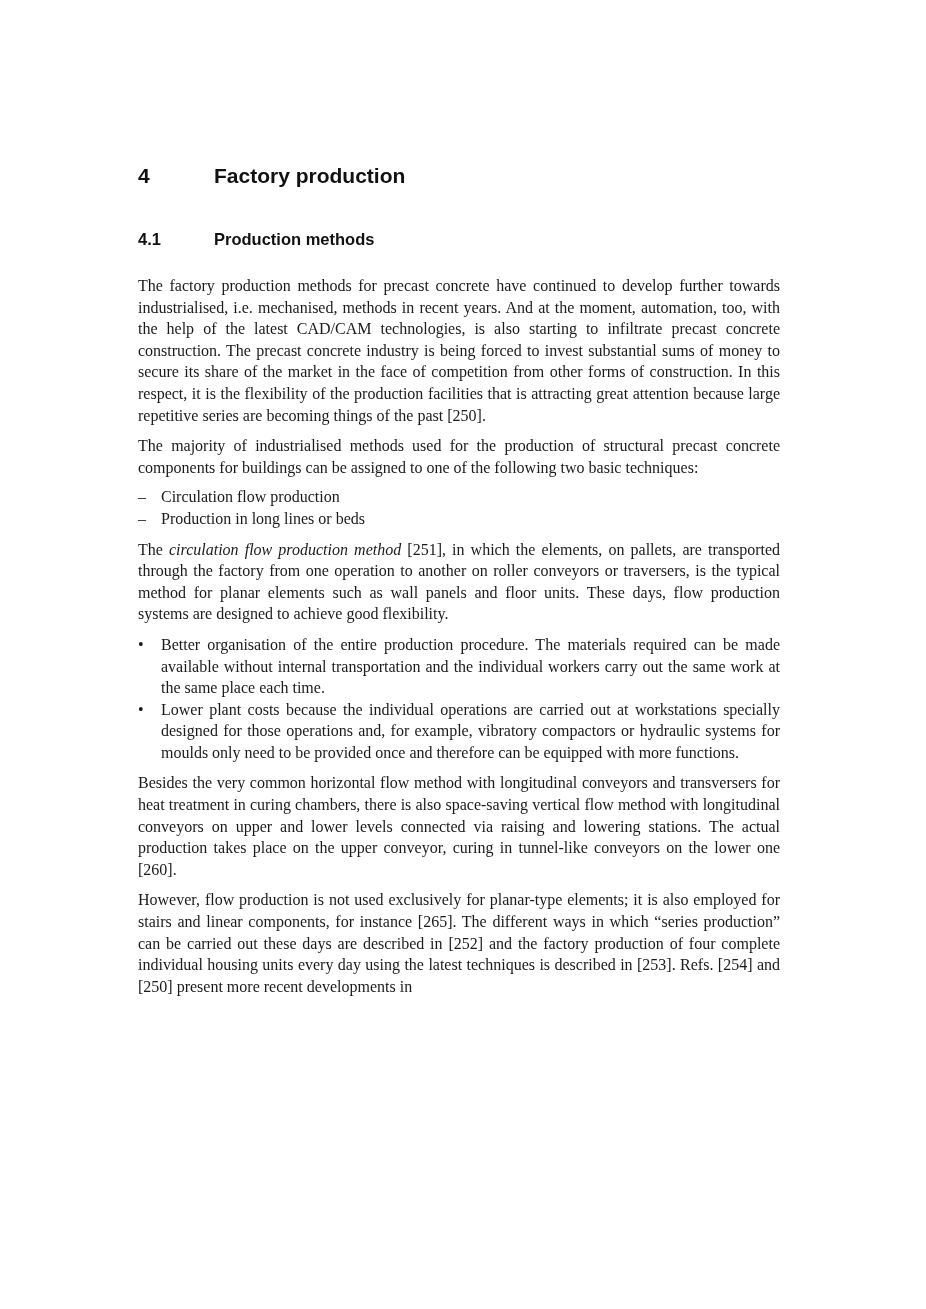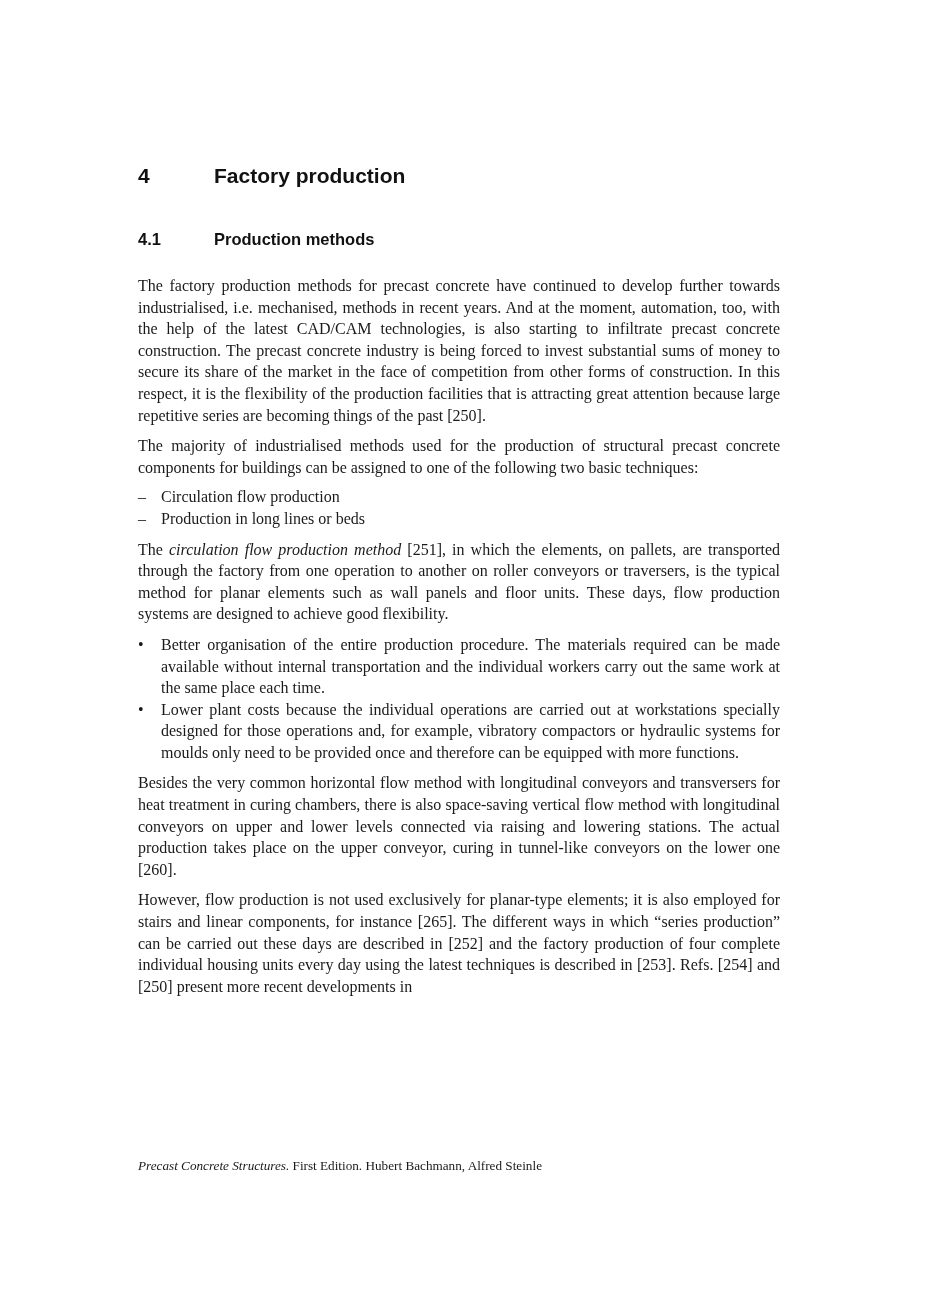--- a/index.html
+++ b/index.html
@@ -61,16 +61,15 @@
         <span class="mk">•</span>
         <span>Lower plant costs because the individual operations are carried out at workstations specially designed for those operations and, for example, vibratory compactors or hydraulic systems for moulds only need to be provided once and therefore can be equipped with more functions.</span>
       </li>
     </ul>
 
     <p>Besides the very common horizontal flow method with longitudinal conveyors and transversers for heat treatment in curing chambers, there is also space-saving vertical flow method with longitudinal conveyors on upper and lower levels connected via raising and lowering stations. The actual production takes place on the upper conveyor, curing in tunnel-like conveyors on the lower one [260].</p>
     <p>However, flow production is not used exclusively for planar-type elements; it is also employed for stairs and linear components, for instance [265]. The different ways in which “series production” can be carried out these days are described in [252] and the factory production of four complete individual housing units every day using the latest techniques is described in [253]. Refs. [254] and [250] present more recent developments in</p>
   </div>
 
   <div class="footer">
-    <div><em>Precast Concrete Structures.</em><span> First Edition. Hubert Bachmann, Alfred Steinle</span></div>
   </div>
 
 </div>
 
 </body></html>

